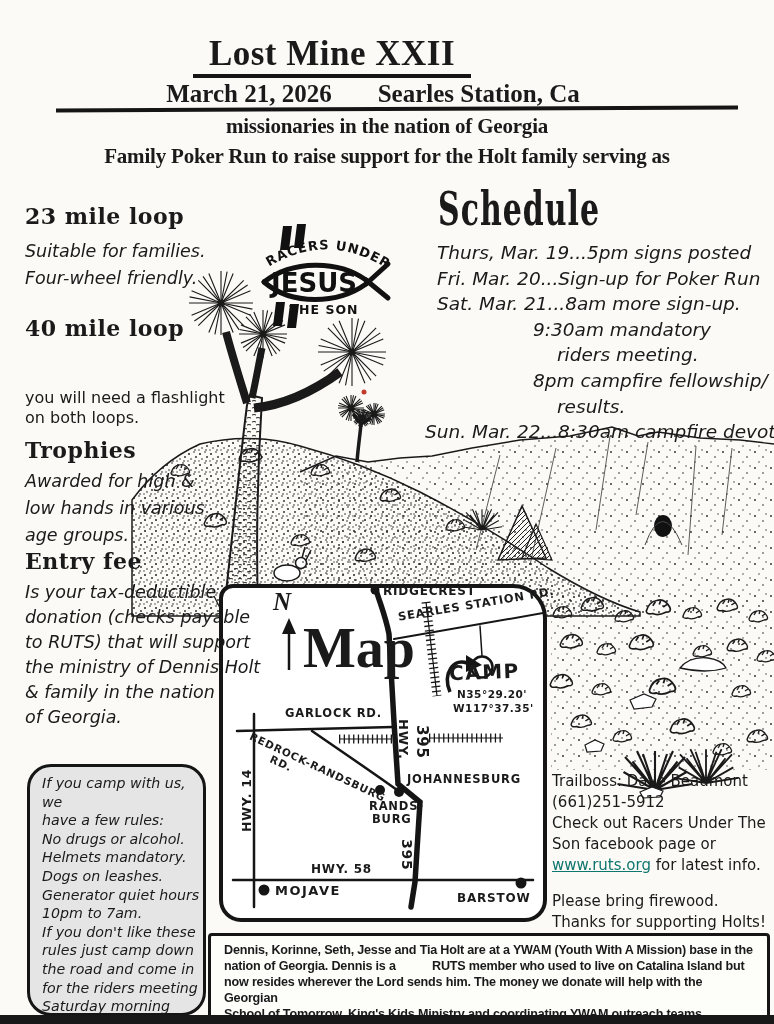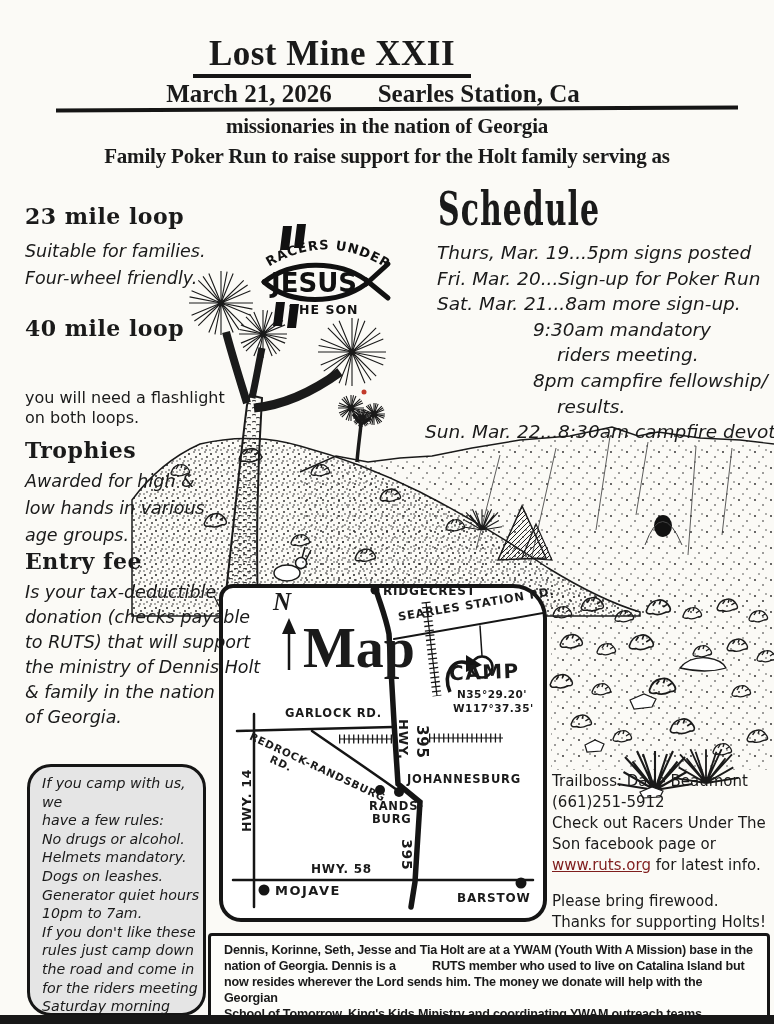--- a/index.html
+++ b/index.html
@@ -27,21 +27,21 @@
   .sched{top:240px;left:437px;width:336px;z-index:4;}
   .sched-line{font-style:italic;font-size:18.5px;line-height:25.6px;white-space:nowrap;}
   .in1{margin-left:96px;} .in2{margin-left:120px;}
   
   .rules{left:27px;top:764px;width:179px;height:252px;border:3.5px solid #151515;border-radius:24px;
          background:#e5e5e5;z-index:4;box-sizing:border-box;padding:7px 2px 0 12px;}
   .rules .hi{font-size:14.2px;line-height:18.6px;}
   
   .trail{left:552px;top:771px;width:227px;z-index:4;font-size:15px;line-height:21px;}
   .trail .gap{height:15px;}
-  .trail a{color:#7f1d1d;text-decoration:underline;}
+  .trail a{color:#0f766e;text-decoration:underline;}
   
   .map-box{left:219px;top:584px;width:328px;height:338px;background:#fff;z-index:3;
            border:4px solid #151515;border-radius:14px 34px 22px 22px;box-sizing:border-box;}
   .map-inner{position:absolute;inset:0;}
   .map-label{position:absolute;font-weight:bold;font-size:11.5px;letter-spacing:.8px;white-space:nowrap;}
   .map-title{position:absolute;left:80px;top:28px;font-family:"Liberation Serif",serif;
              font-weight:bold;font-size:56px;}
   .compass-n{position:absolute;left:50px;top:0px;font-family:"Liberation Serif",serif;
              font-style:italic;font-weight:bold;font-size:25px;}
   .camp-label{position:absolute;left:226px;top:72px;font-weight:bold;font-size:20px;

